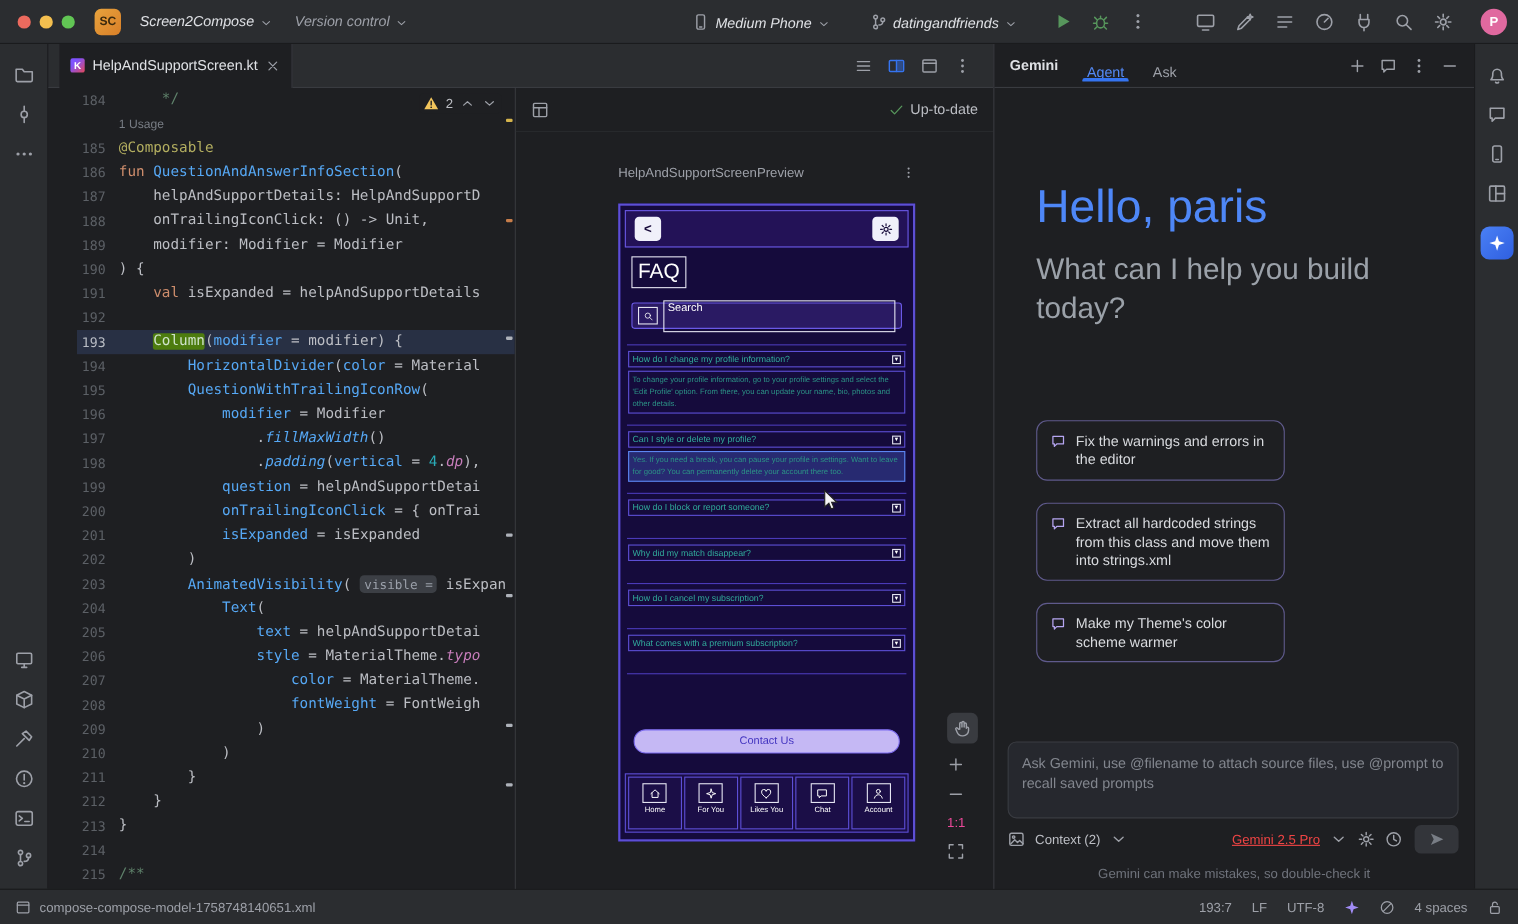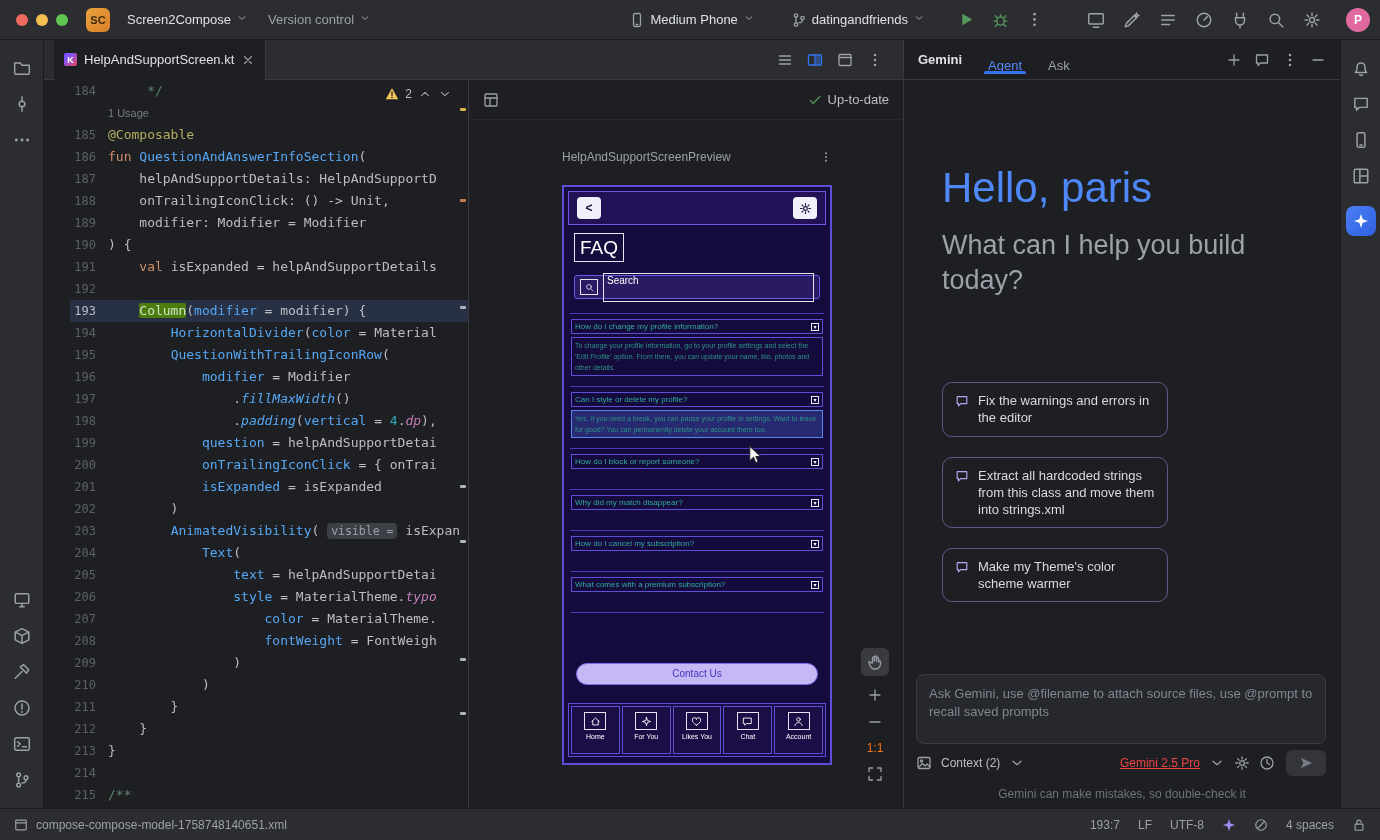--- a/index.html
+++ b/index.html
@@ -14,22 +14,22 @@
 
   
   .titlebar { height:40px; flex:none; background:#2b2d30; border-bottom:1px solid #1a1b1d;
               display:flex; align-items:center; padding:0 10px 0 16px; gap:6px; }
   .traffic { display:flex; gap:8px; margin-right:12px; }
   .traffic span { width:12px; height:12px; border-radius:50%; }
   .t-close { background:#ec6a5e; } .t-min { background:#f4bf4f; } .t-max { background:#61c554; }
   .logo { width:24px; height:24px; border-radius:6px; margin-right:4px;
           background:linear-gradient(135deg,var(--logo-orange,#e8a33d),#d97f28);
           color:#3c2a0e; font-weight:bold; font-size:11px; display:flex; align-items:center; justify-content:center; }
-  .menu-item { display:flex; align-items:flex-start; gap:5px; font-size:13px; color:#dfe1e5;
-               padding:4px 7px; border-radius:4px; white-space:nowrap; }
+  .menu-item { display:flex; align-items:flex-end; gap:5px; font-size:13px; color:#dfe1e5;
+               padding:4px 7px; border-radius:4px; white-space:nowrap;font-style:italic; }
   .menu-item.dim { color:#9da0a8; }
   .tb-btn { width:28px; height:28px; border-radius:6px; display:flex; align-items:center; justify-content:center; }
   .tb-btn .ticon { width:17px; height:17px; }
   .green { color:var(--run-green,#57965c); }
   .tb-icons { display:flex; align-items:center; gap:8px; margin:0 10px 0 28px; }
   .tb-icons .strip-btn { width:28px; height:28px; margin:0; }
   .avatar { width:24px; height:24px; border-radius:50%; background:var(--avatar-pink,#e0699f);
             color:#fff; font-size:12px; font-weight:bold; display:flex; align-items:center; justify-content:center; margin-left:4px; }
 
   
@@ -128,21 +128,21 @@
            border:1px solid var(--preview-purple,#5d4fd6); background:#1b0e47;
            display:flex; gap:2px; padding:2px; }
   .nav-cell { flex:1; border:1px solid var(--preview-purple,#5d4fd6); display:flex;
               flex-direction:column; align-items:center; padding-top:5px; }
   .nav-iconbox { width:22px; height:18px; border:1px solid #e5e5f2; color:#fff;
                  display:flex; align-items:center; justify-content:center; }
   .nav-iconbox .ticon { width:11px; height:11px; color:#fff; }
   .nav-label { font-size:7px; color:#fff; margin-top:3px; white-space:nowrap; }
 
   .zoom-col { position:absolute; right:14px; top:528px; display:flex; flex-direction:column;
-              align-items:center; gap:11px; color:#f97316; }
+              align-items:flex-start; gap:11px; color:#ec4899; }
   .zoom-hand { width:28px; height:28px; border-radius:6px; background:#393b40;
                display:flex; align-items:center; justify-content:center; }
   .zoom-ratio { font-size:12px; }
   .cursor { position:absolute; left:279px; top:325px; width:14px; height:20px; z-index:5; }
 
   
   .gemini { width:437px; flex:none; position:relative; background:#1e1f22; border-left:1px solid #393b40; }
   .g-header { height:40px; display:flex; align-items:center; padding:0 14px; gap:26px;
               border-bottom:1px solid #393b40; }
   .g-title { font-size:13px; font-weight:bold; color:#dfe1e5; }

